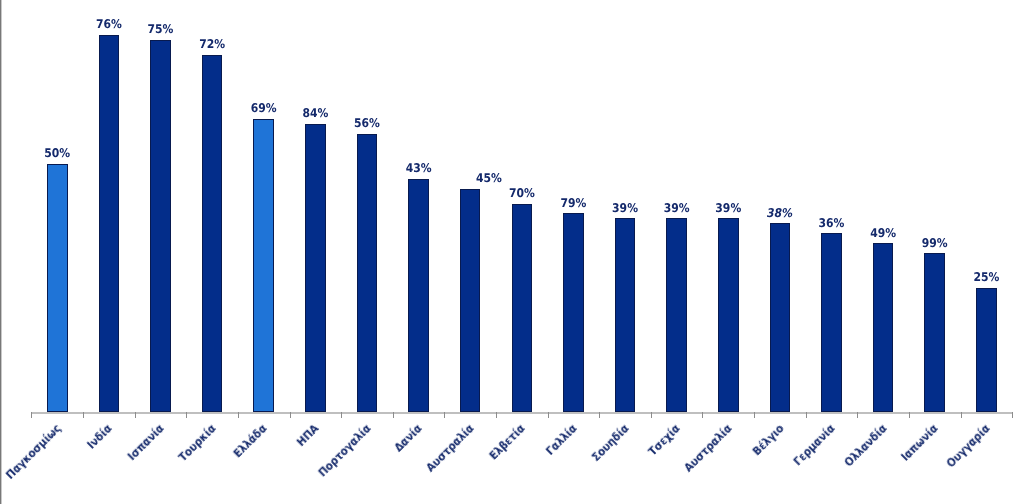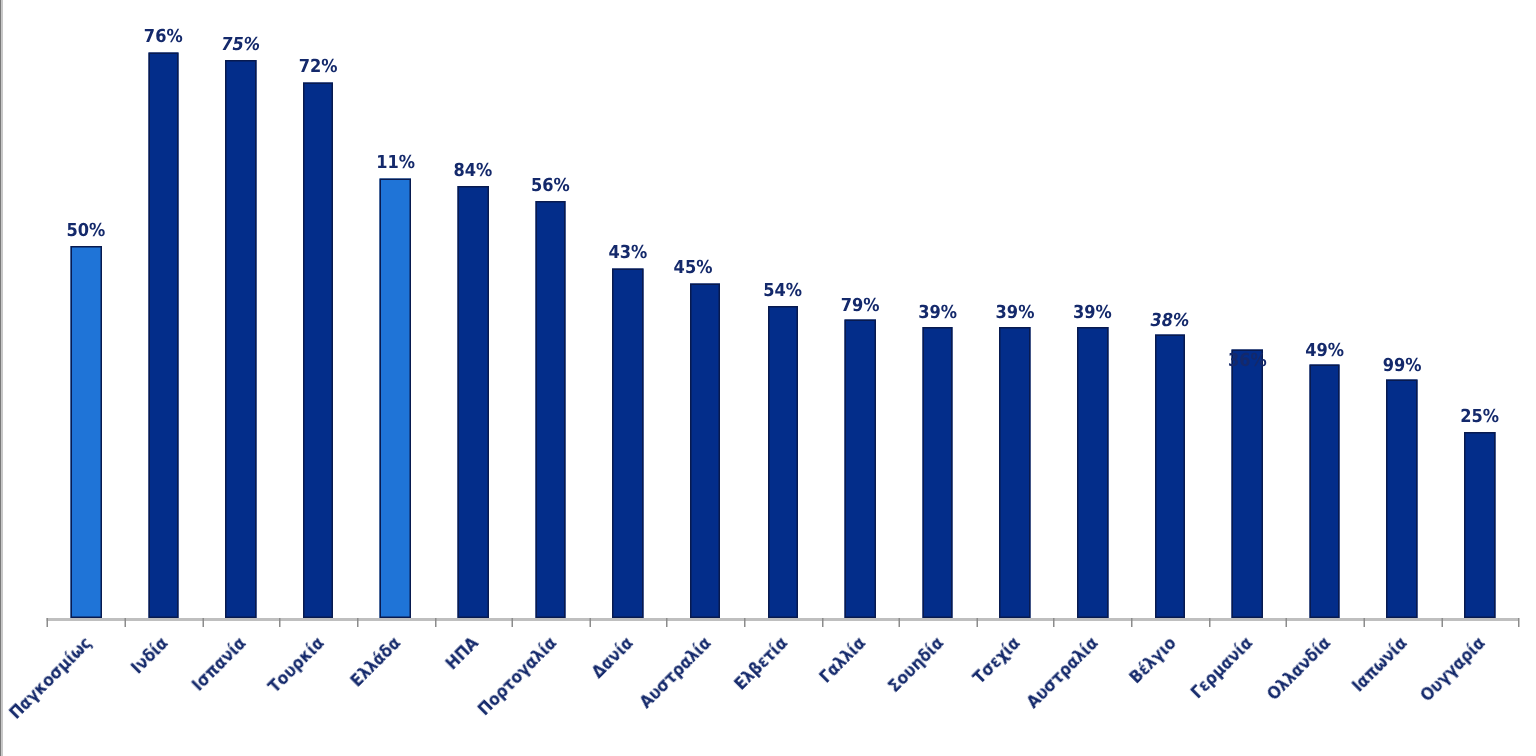--- a/index.html
+++ b/index.html
@@ -118,60 +118,60 @@
       <div class="tick" style="left: 908.958px; top: 411.8px; height: 5.8px; background: rgb(140, 140, 140);"></div>
       <div class="tick" style="left: 960.579px; top: 411.8px; height: 5.8px; background: rgb(140, 140, 140);"></div>
       <div class="tick" style="left: 1012.2px; top: 411.8px; height: 5.8px; background: rgb(140, 140, 140);"></div>
       <div class="bar accent" style="left: 46.9105px; width: 20.6px; top: 163.8px; height: 248.4px;"></div>
       <div class="vlabel" style="left: 17.2105px; width: 80px; top: 147.1px;">50%</div>
       <div class="cat-label" style="left: -241.189px; width: 300px; top: 420.8px;">Παγκοσμίως</div>
       <div class="bar primary" style="left: 98.5316px; width: 20.6px; top: 34.632px; height: 377.568px;"></div>
       <div class="vlabel" style="left: 68.8316px; width: 80px; top: 17.932px;">76%</div>
       <div class="cat-label" style="left: -189.568px; width: 300px; top: 420.8px;">Ινδία</div>
       <div class="bar primary" style="left: 150.153px; width: 20.6px; top: 39.6px; height: 372.6px;"></div>
-      <div class="vlabel" style="left: 120.453px; width: 80px; top: 22.9px; font-style: italic;">75%</div>
+      <div class="vlabel" style="left: 120.453px; width: 80px; top: 22.9px;">75%</div>
       <div class="cat-label" style="left: -137.947px; width: 300px; top: 420.8px;">Ισπανία</div>
       <div class="bar primary" style="left: 201.774px; width: 20.6px; top: 54.504px; height: 357.696px;"></div>
       <div class="vlabel" style="left: 172.074px; width: 80px; top: 37.804px;">72%</div>
       <div class="cat-label" style="left: -86.3263px; width: 300px; top: 420.8px;">Τουρκία</div>
       <div class="bar accent" style="left: 253.395px; width: 20.6px; top: 119.088px; height: 293.112px;"></div>
-      <div class="vlabel" style="left: 223.695px; width: 80px; top: 102.388px;">11%</div>
+      <div class="vlabel" style="left: 223.695px; width: 80px; top: 102.388px;">69%</div>
       <div class="cat-label" style="left: -34.7053px; width: 300px; top: 420.8px;">Ελλάδα</div>
       <div class="bar primary" style="left: 305.016px; width: 20.6px; top: 124.056px; height: 288.144px;"></div>
       <div class="vlabel" style="left: 275.316px; width: 80px; top: 107.356px;">84%</div>
       <div class="cat-label" style="left: 16.9158px; width: 300px; top: 420.8px;">ΗΠΑ</div>
       <div class="bar primary" style="left: 356.637px; width: 20.6px; top: 133.992px; height: 278.208px;"></div>
       <div class="vlabel" style="left: 326.937px; width: 80px; top: 117.292px;">56%</div>
       <div class="cat-label" style="left: 68.5368px; width: 300px; top: 420.8px;">Πορτογαλία</div>
       <div class="bar primary" style="left: 408.258px; width: 20.6px; top: 178.704px; height: 233.496px;"></div>
       <div class="vlabel" style="left: 378.558px; width: 80px; top: 162.004px;">43%</div>
       <div class="cat-label" style="left: 120.158px; width: 300px; top: 420.8px;">Δανία</div>
       <div class="bar primary" style="left: 459.879px; width: 20.6px; top: 188.64px; height: 223.56px;"></div>
-      <div class="vlabel" style="left: 422px; width: 80px; top: 171.94px;">45%</div>
+      <div class="vlabel" style="left: 449px; width: 80px; top: 171.94px;">45%</div>
       <div class="cat-label" style="left: 171.779px; width: 300px; top: 420.8px;">Αυστραλία</div>
       <div class="bar primary" style="left: 511.5px; width: 20.6px; top: 203.544px; height: 208.656px;"></div>
-      <div class="vlabel" style="left: 481.8px; width: 80px; top: 186.844px;">54%</div>
+      <div class="vlabel" style="left: 481.8px; width: 80px; top: 186.844px;">70%</div>
       <div class="cat-label" style="left: 223.4px; width: 300px; top: 420.8px;">Ελβετία</div>
       <div class="bar primary" style="left: 563.121px; width: 20.6px; top: 213.48px; height: 198.72px;"></div>
       <div class="vlabel" style="left: 533.421px; width: 80px; top: 196.78px;">79%</div>
       <div class="cat-label" style="left: 275.021px; width: 300px; top: 420.8px;">Γαλλία</div>
       <div class="bar primary" style="left: 614.742px; width: 20.6px; top: 218.448px; height: 193.752px;"></div>
       <div class="vlabel" style="left: 585.042px; width: 80px; top: 201.748px;">39%</div>
       <div class="cat-label" style="left: 326.642px; width: 300px; top: 420.8px;">Σουηδία</div>
       <div class="bar primary" style="left: 666.363px; width: 20.6px; top: 218.448px; height: 193.752px;"></div>
       <div class="vlabel" style="left: 636.663px; width: 80px; top: 201.748px;">39%</div>
       <div class="cat-label" style="left: 378.263px; width: 300px; top: 420.8px;">Τσεχία</div>
       <div class="bar primary" style="left: 717.984px; width: 20.6px; top: 218.448px; height: 193.752px;"></div>
       <div class="vlabel" style="left: 688.284px; width: 80px; top: 201.748px;">39%</div>
       <div class="cat-label" style="left: 429.884px; width: 300px; top: 420.8px;">Αυστραλία</div>
       <div class="bar primary" style="left: 769.605px; width: 20.6px; top: 223.416px; height: 188.784px;"></div>
       <div class="vlabel" style="left: 739.905px; width: 80px; top: 206.716px; font-style: italic;">38%</div>
       <div class="cat-label" style="left: 481.505px; width: 300px; top: 420.8px;">Βέλγιο</div>
       <div class="bar primary" style="left: 821.226px; width: 20.6px; top: 233.352px; height: 178.848px;"></div>
-      <div class="vlabel" style="left: 791.526px; width: 80px; top: 216.652px; margin-top: 17px;">36%</div>
+      <div class="vlabel" style="left: 791.526px; width: 80px; top: 216.652px;">36%</div>
       <div class="cat-label" style="left: 533.126px; width: 300px; top: 420.8px;">Γερμανία</div>
       <div class="bar primary" style="left: 872.847px; width: 20.6px; top: 243.288px; height: 168.912px;"></div>
       <div class="vlabel" style="left: 843.147px; width: 80px; top: 226.588px;">49%</div>
       <div class="cat-label" style="left: 584.747px; width: 300px; top: 420.8px;">Ολλανδία</div>
       <div class="bar primary" style="left: 924.468px; width: 20.6px; top: 253.224px; height: 158.976px;"></div>
       <div class="vlabel" style="left: 894.768px; width: 80px; top: 236.524px;">99%</div>
       <div class="cat-label" style="left: 636.368px; width: 300px; top: 420.8px;">Ιαπωνία</div>
       <div class="bar primary" style="left: 976.089px; width: 20.6px; top: 288px; height: 124.2px;"></div>
       <div class="vlabel" style="left: 946.389px; width: 80px; top: 271.3px;">25%</div>
       <div class="cat-label" style="left: 687.989px; width: 300px; top: 420.8px;">Ουγγαρία</div>

